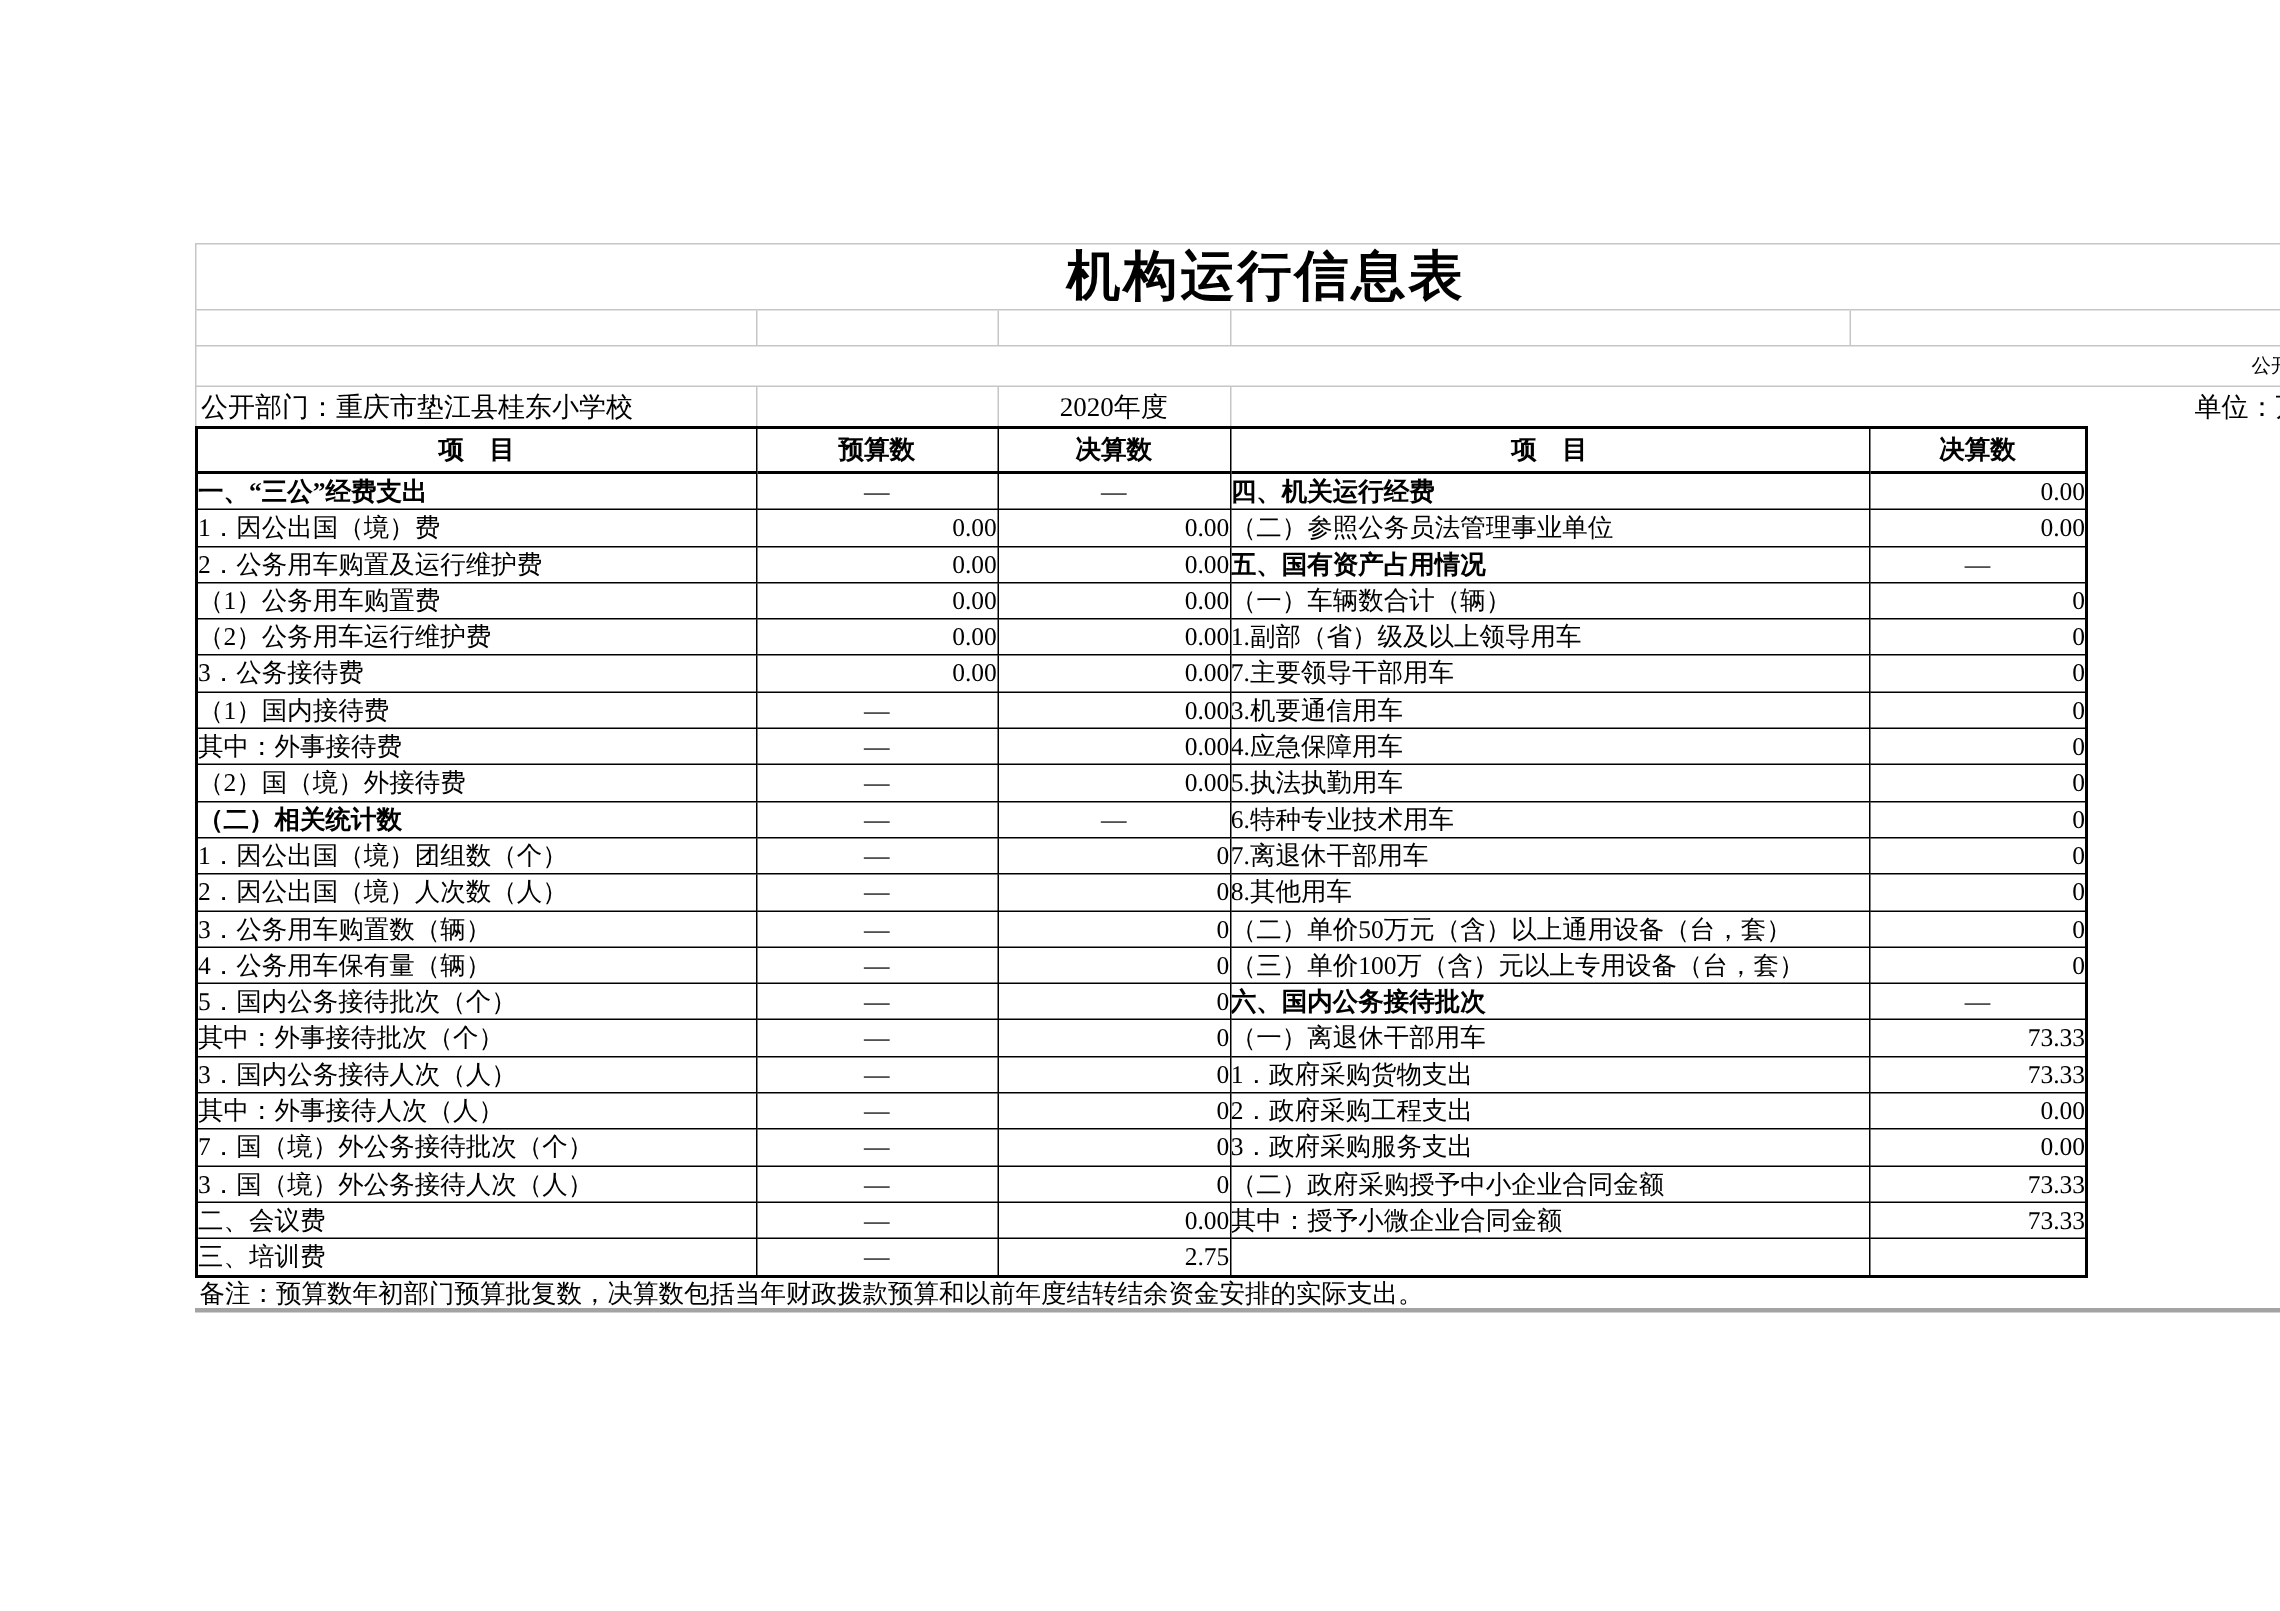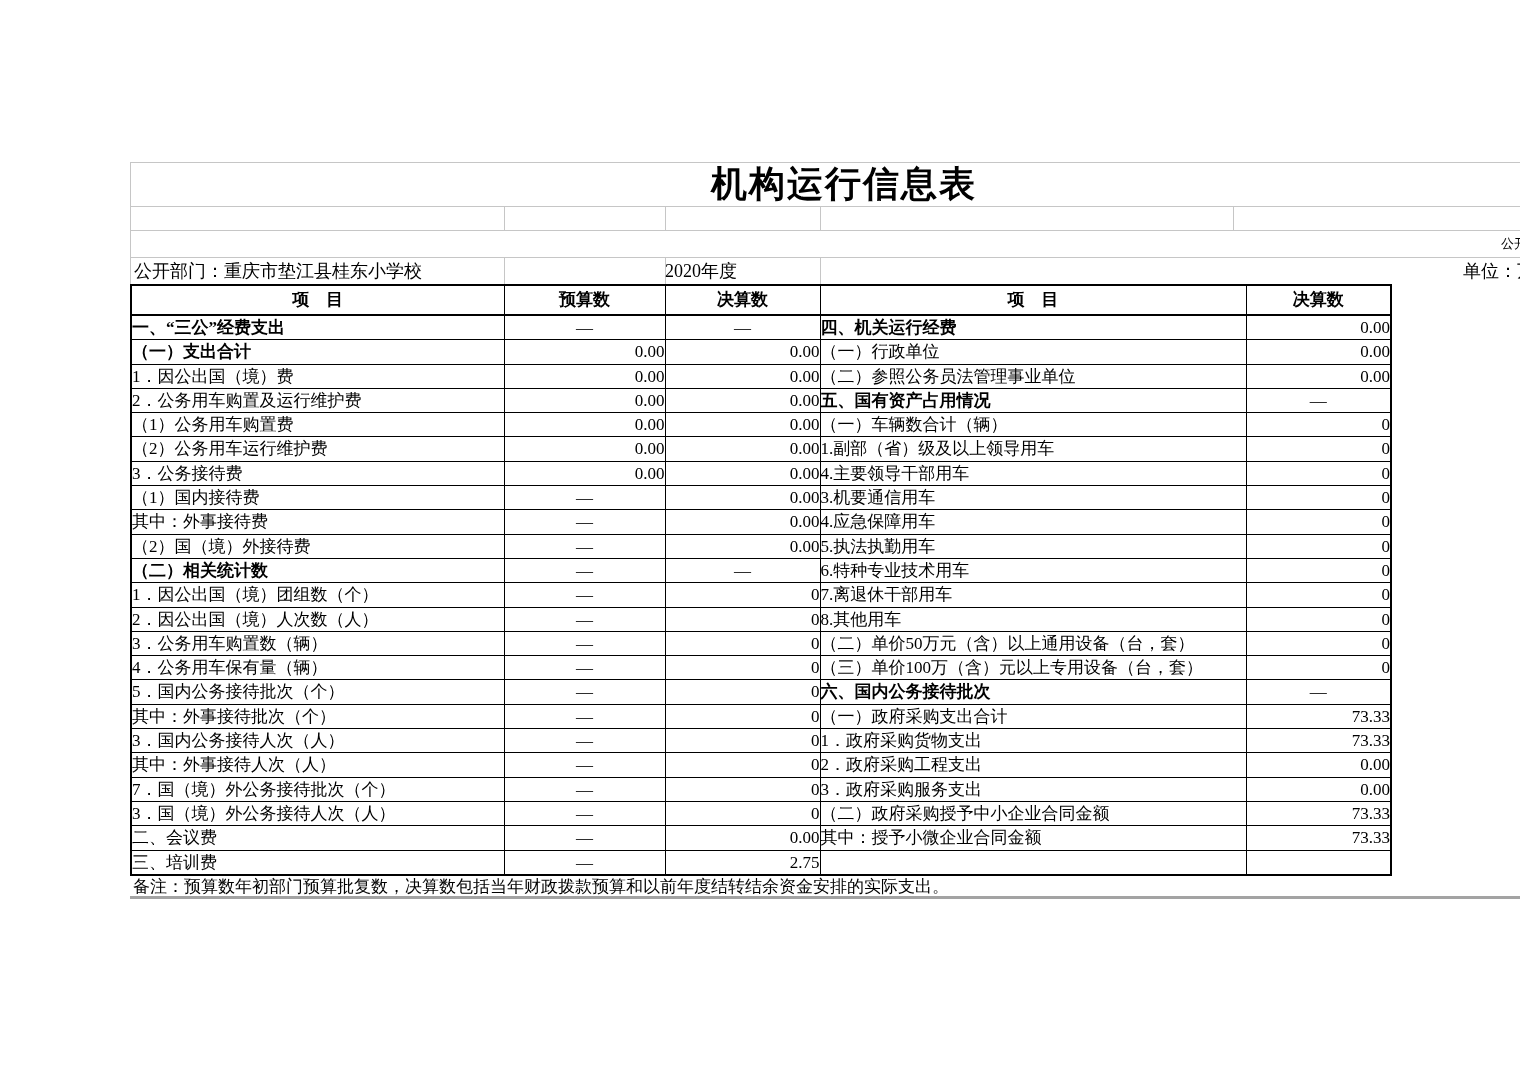--- a/index.html
+++ b/index.html
@@ -13,21 +13,21 @@
   .hdr-row{position:relative;box-sizing:border-box;border-left:1px solid #c6c6c6;border-right:1px solid #c6c6c6;}
   .r-title{height:45px;border-top:1px solid #c6c6c6;border-bottom:1px solid #c6c6c6;
            display:flex;align-items:center;justify-content:center;}
   .r-title h1{margin:0;font-size:36px;font-weight:bold;letter-spacing:2px;}
   .r-empty{height:24px;border-bottom:1px solid #c6c6c6;}
   .r-code{height:27px;border-bottom:1px solid #c6c6c6;font-size:13px;
           display:flex;align-items:center;justify-content:flex-end;padding-right:4px;box-sizing:border-box;}
   .r-dept{height:26px;font-size:18px;}
   .vline{position:absolute;top:0;bottom:0;width:1px;background:#c6c6c6;}
   .dept-name{position:absolute;left:3px;top:0;line-height:26px;}
-  .dept-year{position:absolute;left:534px;width:155px;top:0;line-height:26px;text-align:left;}
+  .dept-year{position:absolute;left:534px;width:155px;top:0;line-height:26px;text-align:center;}
   .dept-unit{position:absolute;right:4px;top:0;line-height:26px;}
 
   
   table.grid{border-collapse:collapse;table-layout:fixed;width:1260px;border:2px solid #000;}
   table.grid td{border:1px solid #000;padding:0;overflow:hidden;white-space:nowrap;}
   tr.headrow td{border-bottom:2px solid #000;font-weight:bold;text-align:center;
                 font-size:17px;height:28px;line-height:28px;}
   tbody.rows td{height:23.3px;line-height:23.3px;font-size:17px;}
   td.val{text-align:right;padding-right:5px;font-size:16px;}
   td.val.dash{text-align:center;padding-right:0;}
@@ -90,27 +90,20 @@
     </tbody>
     <tbody class="rows">
         <tr>
           <td class="lbl L0 bold">一、“三公”经费支出</td>
           <td class="val dash">—</td>
           <td class="val dash">—</td>
           <td class="lbl R0 bold">四、机关运行经费</td>
           <td class="val">0.00</td>
         </tr>
         <tr>
-          <td class="lbl L1 bold">（一）支出合计</td>
-          <td class="val">0.00</td>
-          <td class="val">0.00</td>
-          <td class="lbl R1">（一）行政单位</td>
-          <td class="val">0.00</td>
-        </tr>
-        <tr>
           <td class="lbl L2">1．因公出国（境）费</td>
           <td class="val">0.00</td>
           <td class="val">0.00</td>
           <td class="lbl R1">（二）参照公务员法管理事业单位</td>
           <td class="val">0.00</td>
         </tr>
         <tr>
           <td class="lbl L2">2．公务用车购置及运行维护费</td>
           <td class="val">0.00</td>
           <td class="val">0.00</td>
@@ -128,21 +121,21 @@
           <td class="lbl L3">（2）公务用车运行维护费</td>
           <td class="val">0.00</td>
           <td class="val">0.00</td>
           <td class="lbl R2">1.副部（省）级及以上领导用车</td>
           <td class="val">0</td>
         </tr>
         <tr>
           <td class="lbl L2">3．公务接待费</td>
           <td class="val">0.00</td>
           <td class="val">0.00</td>
-          <td class="lbl R2">4.主要领导干部用车</td>
+          <td class="lbl R2">7.主要领导干部用车</td>
           <td class="val">0</td>
         </tr>
         <tr>
           <td class="lbl L3">（1）国内接待费</td>
           <td class="val dash">—</td>
           <td class="val">0.00</td>
           <td class="lbl R2">3.机要通信用车</td>
           <td class="val">0</td>
         </tr>
         <tr>
@@ -198,21 +191,21 @@
           <td class="lbl L2">5．国内公务接待批次（个）</td>
           <td class="val dash">—</td>
           <td class="val">0</td>
           <td class="lbl R0 bold">六、国内公务接待批次</td>
           <td class="val dash">—</td>
         </tr>
         <tr>
           <td class="lbl L4">其中：外事接待批次（个）</td>
           <td class="val dash">—</td>
           <td class="val">0</td>
-          <td class="lbl R3">（一）政府采购支出合计</td>
+          <td class="lbl R3">（一）离退休干部用车</td>
           <td class="val">73.33</td>
         </tr>
         <tr>
           <td class="lbl L2">3．国内公务接待人次（人）</td>
           <td class="val dash">—</td>
           <td class="val">0</td>
           <td class="lbl R5">1．政府采购货物支出</td>
           <td class="val">73.33</td>
         </tr>
         <tr>

